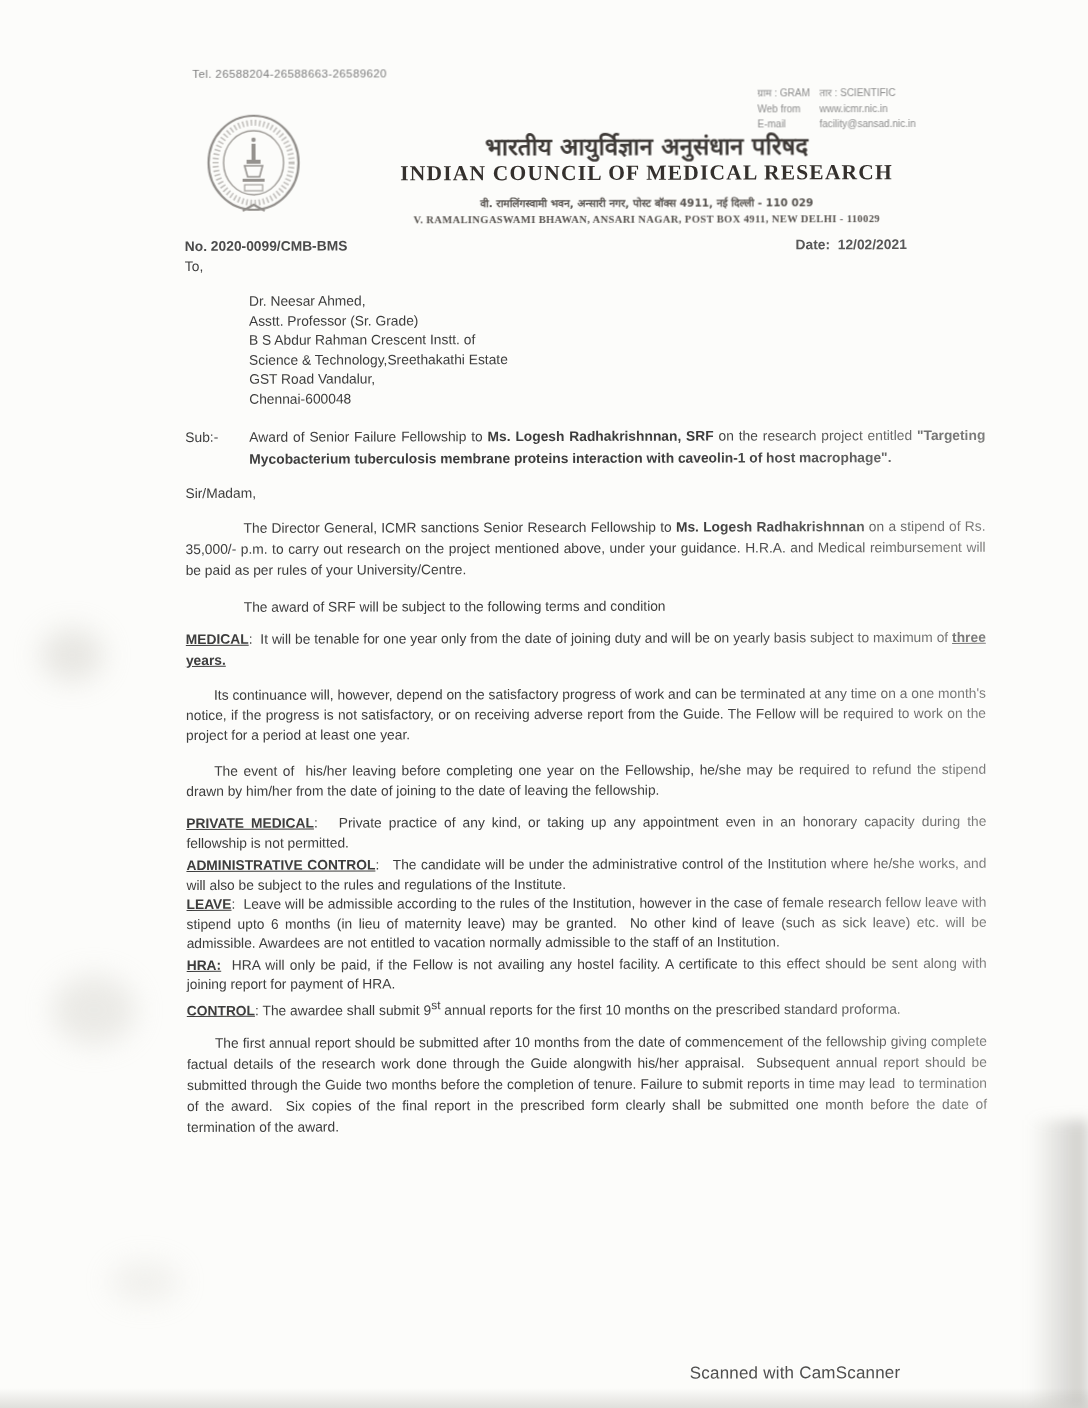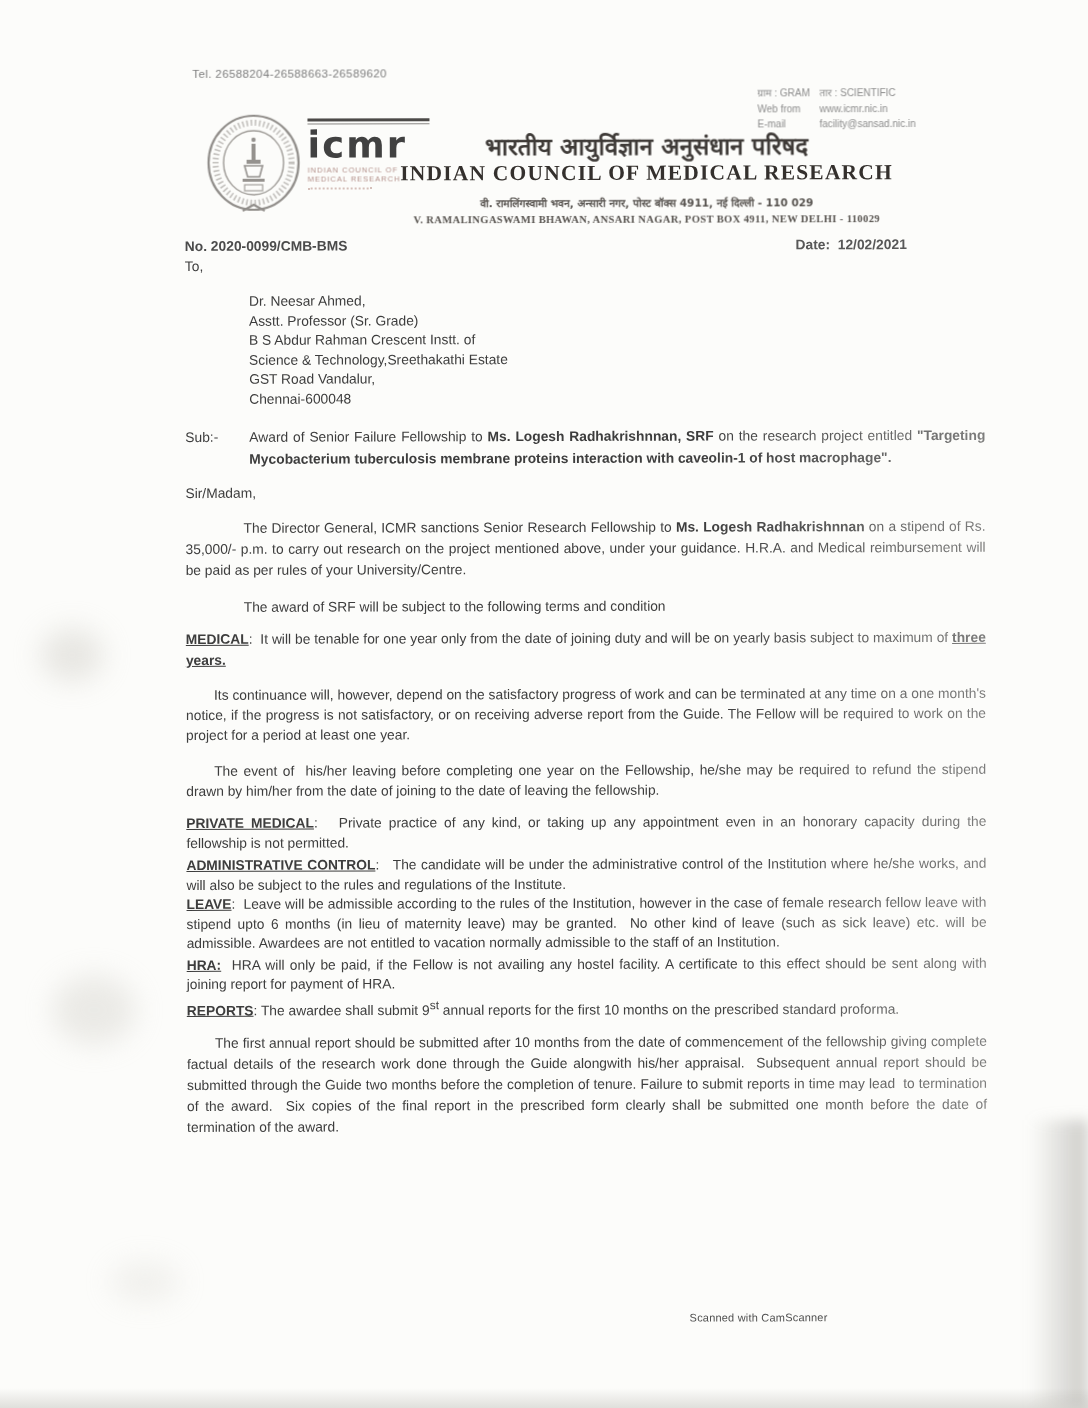--- a/index.html
+++ b/index.html
@@ -133,22 +133,22 @@
   .p4      { margin-top: 16px; line-height: 20px; }
   .pp      { margin-top: 12px; line-height: 19.5px; }
   .ac      { margin-top: 3px;  line-height: 19.5px; }
   .leave   { margin-top: 0;    line-height: 19.5px; }
   .hra     { margin-top: 2px;  line-height: 19.5px; }
   .reports { margin-top: 2px;  line-height: 19.5px; }
   .p5      { margin-top: 12px; line-height: 21px; }
   sup { font-size: 12px; }
 
   .footer {
-    position: absolute; left: 688px; top: 1312px;
-    font-size: 11px; color: #4e4e4e; letter-spacing: .2px;
+    position: absolute; left: 688px; top: 1364px;
+    font-size: 17px; color: #4e4e4e; letter-spacing: .2px;
   }
 </style>
 </head>
 <body>
 
 <div class="page">
   <div class="smudge s1"></div>
   <div class="smudge s2"></div>
   <div class="smudge s3"></div>
   <div class="shadow-right"></div>
@@ -181,28 +181,20 @@
         <circle cx="49" cy="27" r="2.2" fill="#7c7874"></circle>
         <rect x="47" y="31" width="4" height="16" fill="#7c7874"></rect>
         <rect x="42" y="47" width="14" height="4" fill="#7c7874"></rect>
         <path d="M40 53 L58 53 L55 64 L43 64 Z" fill="none" stroke="#7c7874" stroke-width="1.6"></path>
         <rect x="38" y="66" width="22" height="3" fill="#7c7874"></rect>
         <rect x="40" y="72" width="18" height="6" fill="none" stroke="#8d8984" stroke-width="1.2"></rect>
         <path d="M38 98 L49 92 L60 98" fill="none" stroke="#76726e" stroke-width="2"></path>
       </svg>
     </div>
 
-    <div class="logotype">
-      <div class="bar"></div>
-      <div class="bar2"></div>
-      <div class="icmr">icmr</div>
-      <div class="cap">INDIAN COUNCIL OF</div>
-      <div class="cap">MEDICAL RESEARCH</div>
-      <div class="capline"></div>
-    </div>
 
     <div class="title-hi">भारतीय आयुर्विज्ञान अनुसंधान परिषद</div>
     <div class="title-en">INDIAN COUNCIL OF MEDICAL RESEARCH</div>
     <div class="addr-hi">वी. रामलिंगस्वामी भवन, अन्सारी नगर, पोस्ट बॉक्स 4911, नई दिल्ली - 110 029</div>
     <div class="addr-en">V. RAMALINGASWAMI BHAWAN, ANSARI NAGAR, POST BOX 4911, NEW DELHI - 110029</div>
 
     <div class="doc">
 
       <div class="refrow">
         <span>No. 2020-0099/CMB-BMS</span>
@@ -252,21 +244,21 @@
 
       <p class="para leave">
         <span class="b u">LEAVE</span><span>: &nbsp;Leave will be admissible according to the rules of the Institution, however in the case of female research fellow leave with stipend upto 6 months (in lieu of maternity leave) may be granted. &nbsp;No other kind of leave (such as sick leave) etc. will be admissible. Awardees are not entitled to vacation normally admissible to the staff of an Institution.</span>
       </p>
 
       <p class="para hra">
         <span class="b u">HRA:</span><span> &nbsp;HRA will only be paid, if the Fellow is not availing any hostel facility. A certificate to this effect should be sent along with joining report for payment of HRA.</span>
       </p>
 
       <p class="para reports">
-        <span class="b u">REPORTS</span><span>: The awardee shall submit 9</span><sup>st</sup><span> annual reports for the first 10 months on the prescribed standard proforma.</span>
+        <span class="b u">CONTROL</span><span>: The awardee shall submit 9</span><sup>st</sup><span> annual reports for the first 10 months on the prescribed standard proforma.</span>
       </p>
 
       <p class="para indent2 p5">The first annual report should be submitted after 10 months from the date of commencement of the fellowship giving complete factual details of the research work done through the Guide alongwith his/her appraisal. &nbsp;Subsequent annual report should be submitted through the Guide two months before the completion of tenure. Failure to submit reports in time may lead &nbsp;to termination of the award. &nbsp;Six copies of the final report in the prescribed form clearly shall be submitted one month before the date of termination of the award.</p>
 
     </div>
 
     <div class="fade-right"></div>
     <div class="footer">Scanned with CamScanner</div>
   </div>
 </div>

